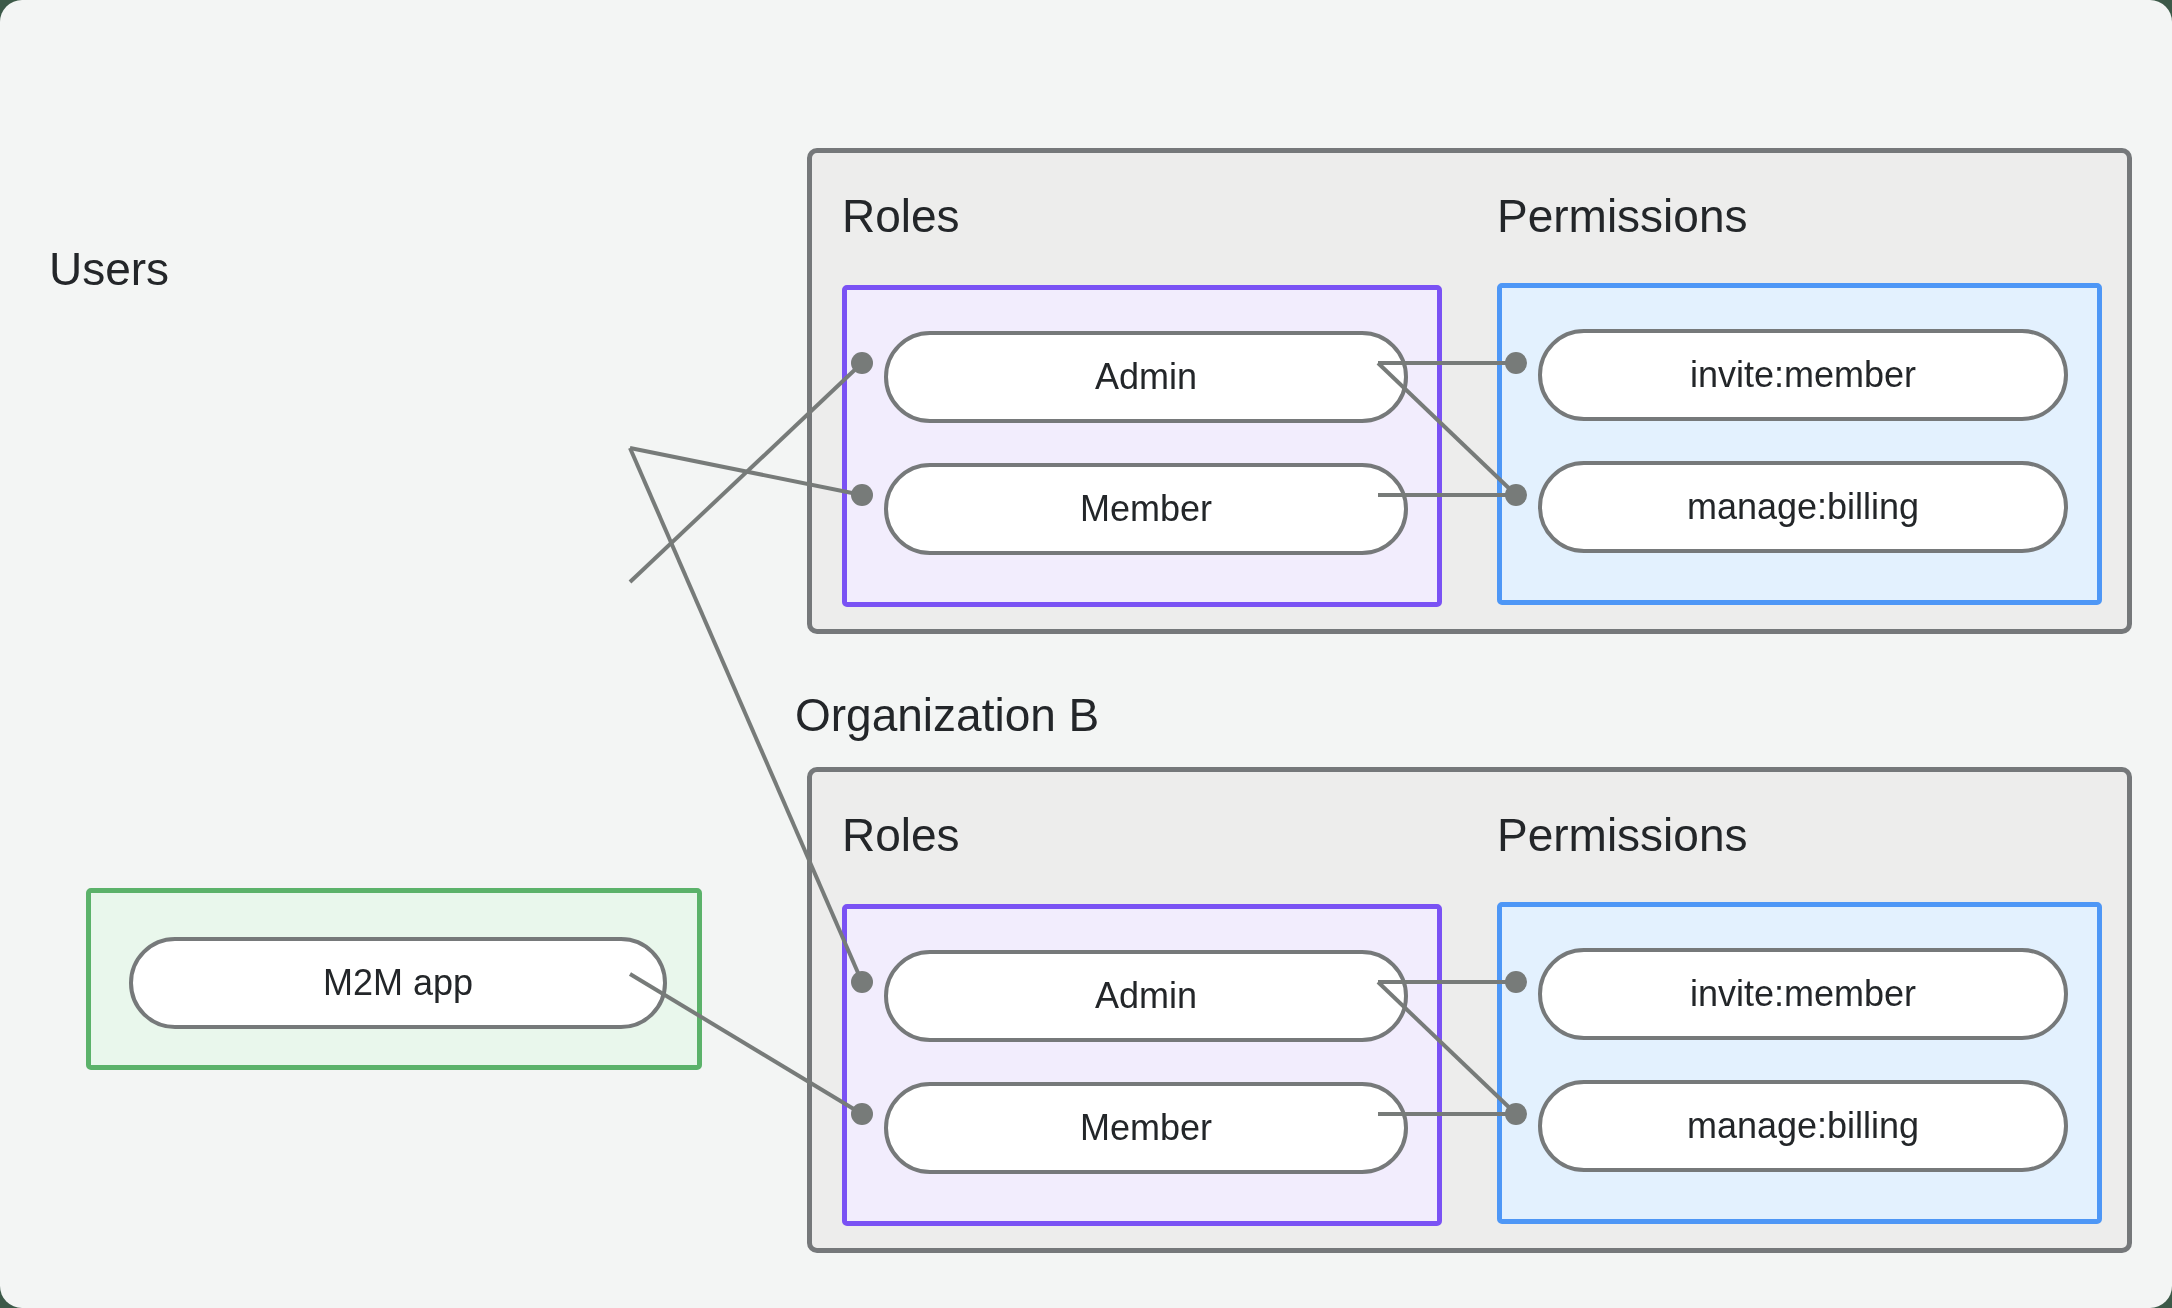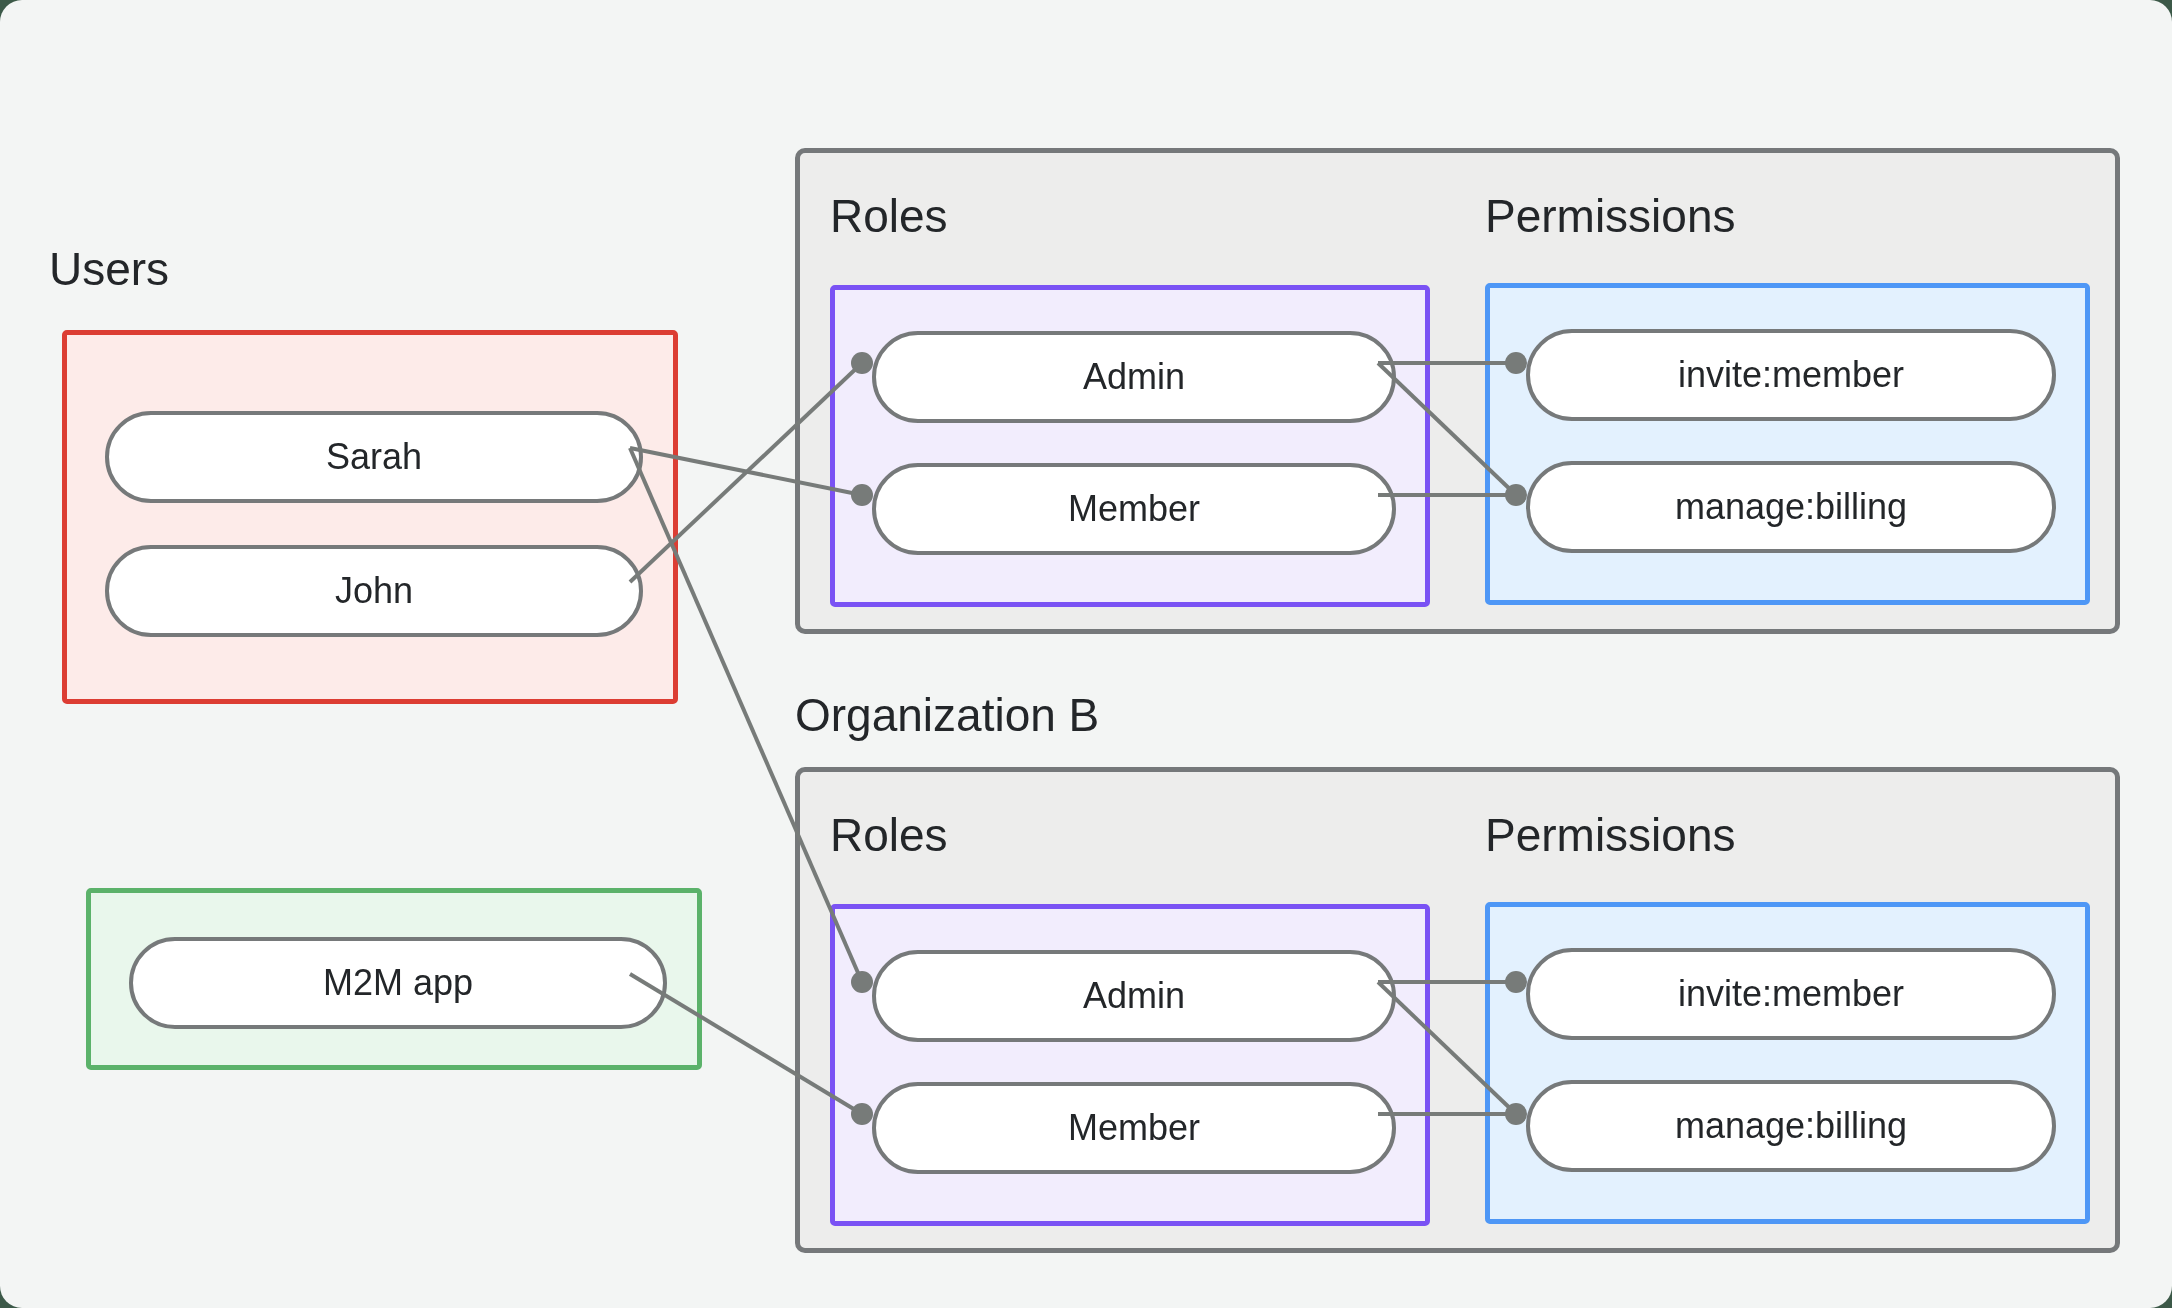--- a/index.html
+++ b/index.html
@@ -36,20 +36,21 @@
     background:var(--m2m-fill,#e9f7ec);
     border:5px solid var(--m2m-border,#5bb26a);
     border-radius:5px;
     margin-left:24px;
   }
   .org-box{
     position:absolute;width:1315px;height:476px;
     background:var(--org-fill,#ededec);
     border:5px solid var(--org-border,#75787a);
     border-radius:10px;
+    margin-left:12px;
   }
   .org-a{left:795px;top:148px;}
   .org-b{left:795px;top:767px;}
   .roles-label{left:30px;top:36px;}
   .perm-label{left:685px;top:36px;}
   .roles-box{
     position:absolute;left:30px;top:132px;width:590px;height:312px;
     background:var(--roles-fill,#f2edfd);
     border:5px solid var(--roles-border,#7a52f4);
     border-radius:5px;
@@ -69,28 +70,20 @@
     position:absolute;left:0;top:0;width:2172px;height:1308px;
     pointer-events:none;
   }
 </style>
 </head>
 <body>
 
 <div class="card">
 
   <div class="label" style="left:49px;top:242px;">Users</div>
-  <div class="users-box">
-    <div class="pill user-pill" style="top:76px;">
-      <span>Sarah</span>
-    </div>
-    <div class="pill user-pill" style="top:210px;">
-      <span>John</span>
-    </div>
-  </div>
 
   <div class="m2m-box">
     <div class="pill user-pill" style="top:44px;">
       <span>M2M app</span>
     </div>
   </div>
 
   <div class="org-box org-a">
     <div class="label roles-label">Roles</div>
     <div class="roles-box">

